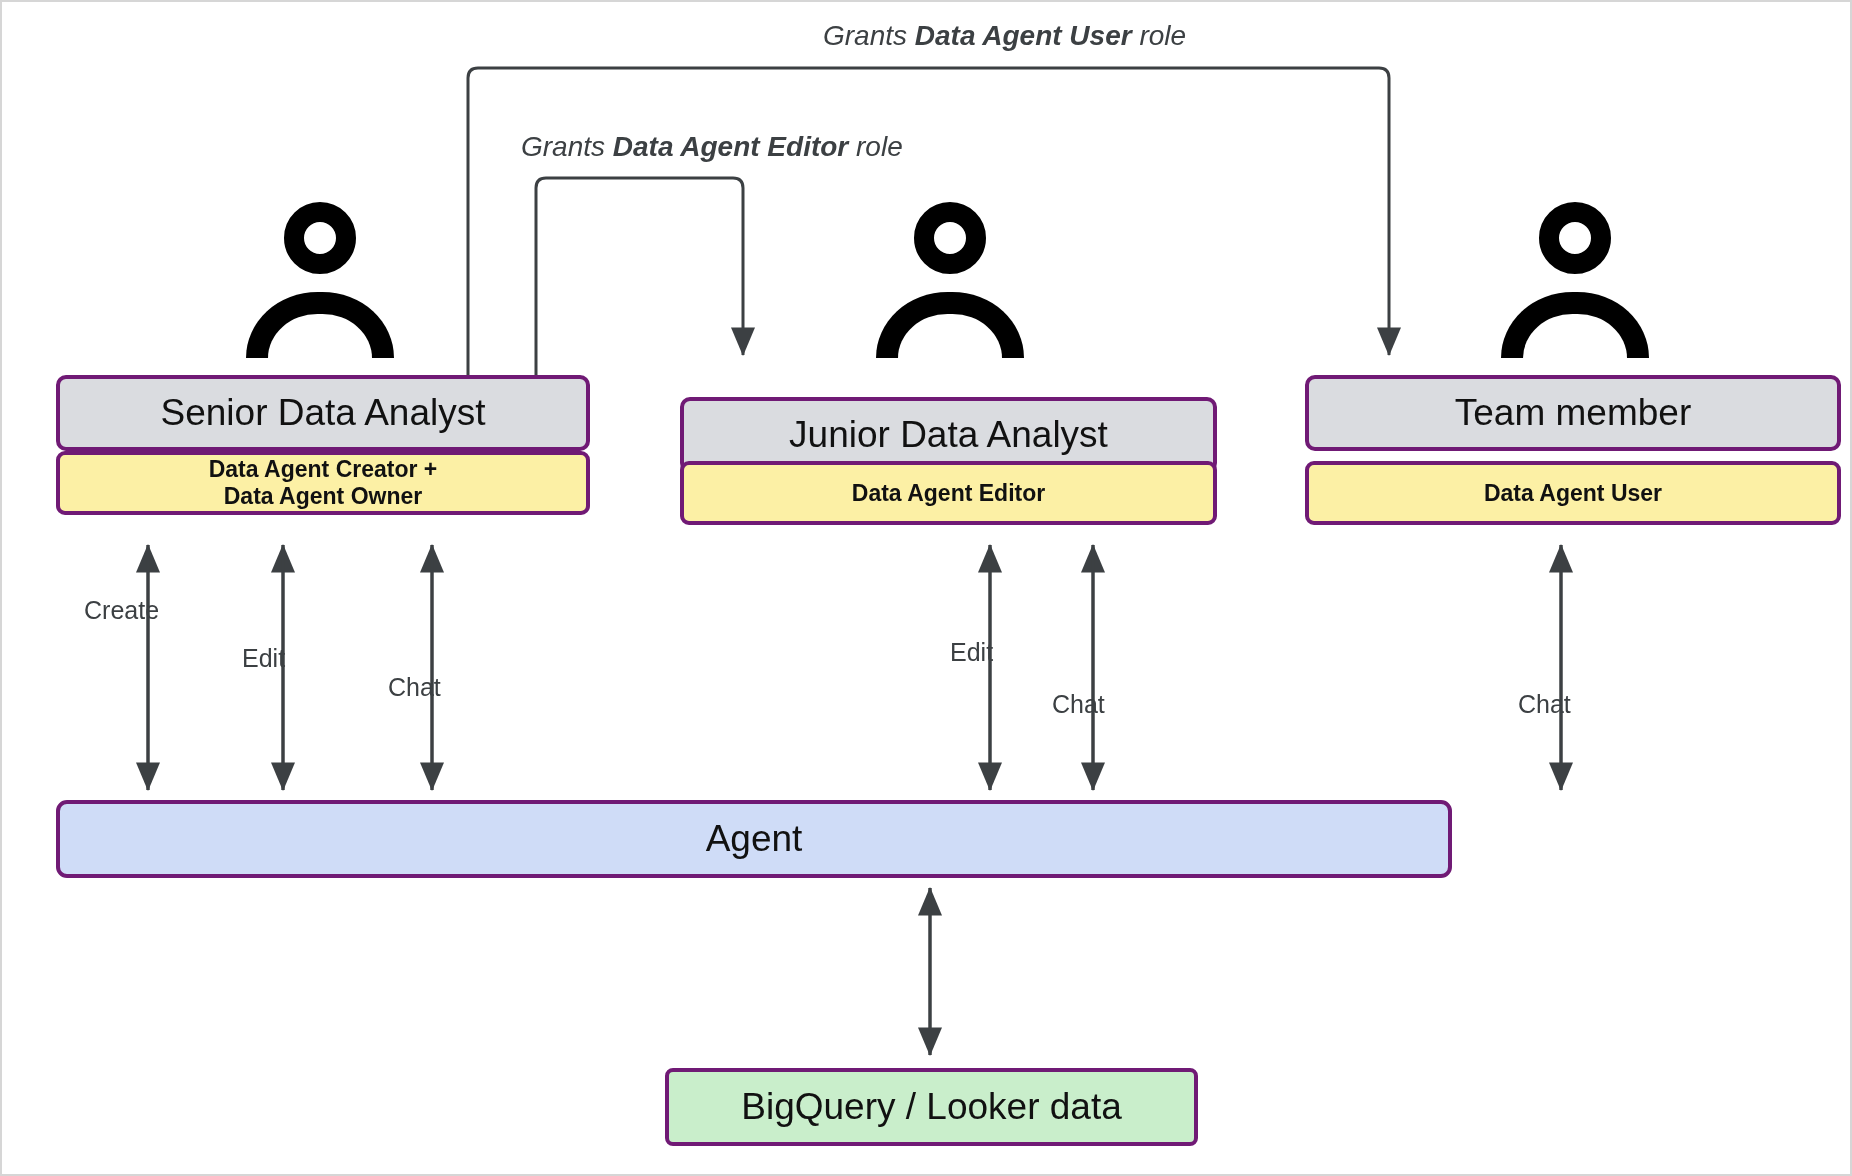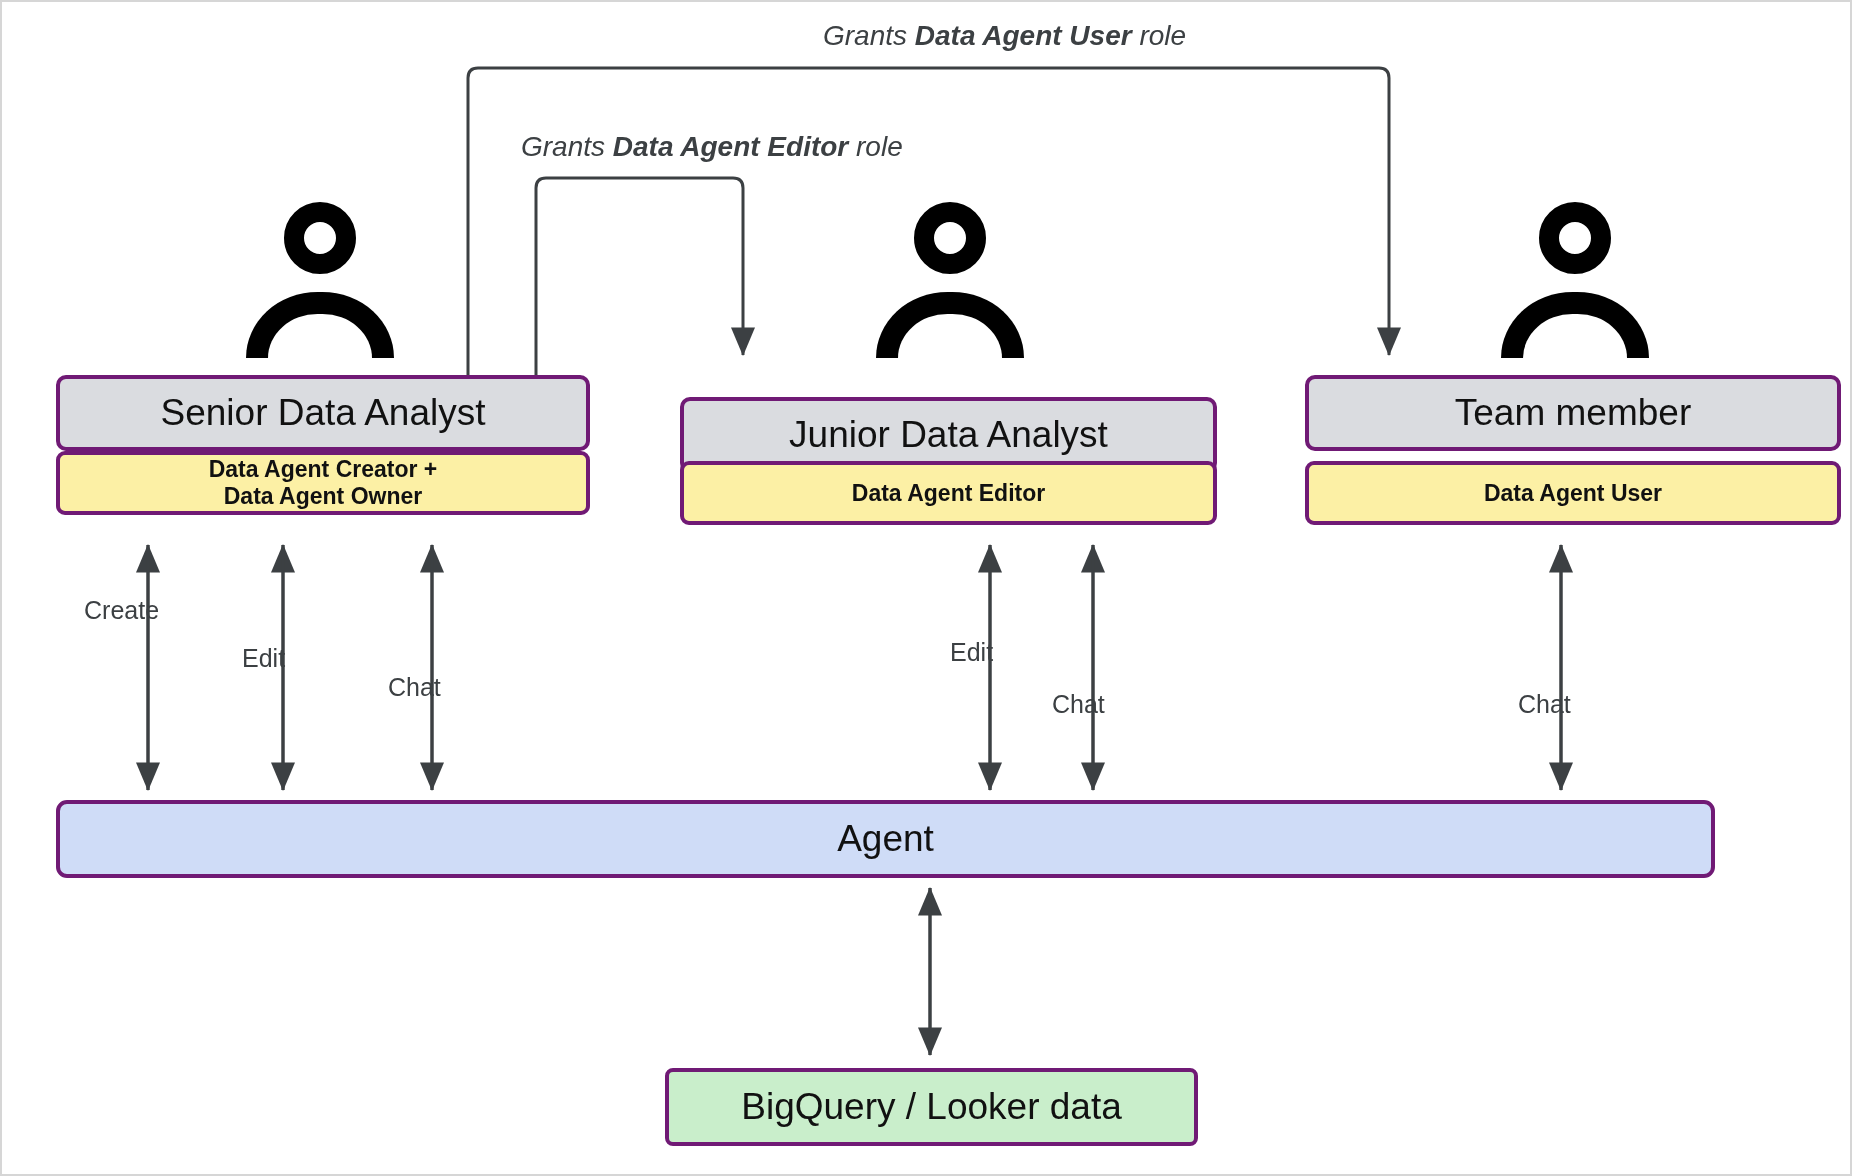--- a/index.html
+++ b/index.html
@@ -167,21 +167,21 @@
 
   <div class="flow-label" style="left:84px;top:596px;">Create</div>
   <div class="flow-label" style="left:242px;top:644px;">Edit</div>
   <div class="flow-label" style="left:388px;top:673px;">Chat</div>
 
   <div class="flow-label" style="left:950px;top:638px;">Edit</div>
   <div class="flow-label" style="left:1052px;top:690px;">Chat</div>
 
   <div class="flow-label" style="left:1518px;top:690px;">Chat</div>
 
-  <div class="nodebox agent-bar" style="left:56px;top:800px;width:1659px;height:78px;">
+  <div class="nodebox agent-bar" style="left:56px;top:800px;width:1396px;height:78px;">
     <span>Agent</span>
   </div>
 
   <div class="nodebox data-box" style="left:665px;top:1068px;width:533px;height:78px;">
     <span>BigQuery / Looker data</span>
   </div>
 
 </div>
 
 </body></html>

